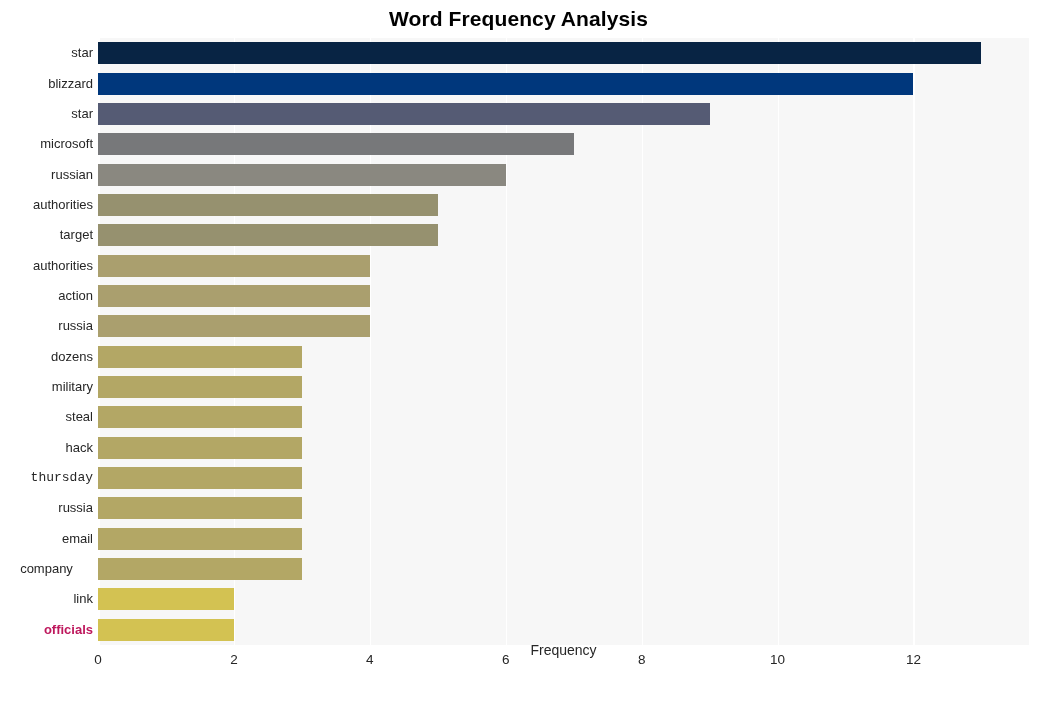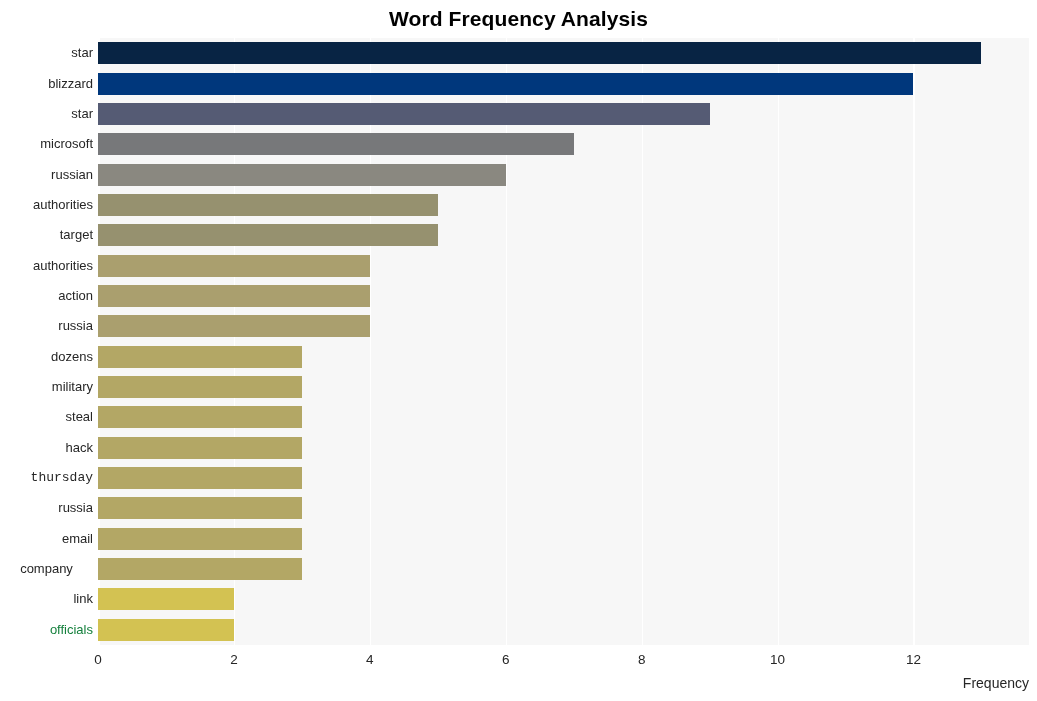--- a/index.html
+++ b/index.html
@@ -110,23 +110,23 @@
     width: 60px;
     margin-left: -30px;
     text-align: center;
     font-size: 13.5px;
     color: #262626;
     line-height: 18px;
   }
   #x-axis-title {
     position: absolute;
     left: 98px;
-    top: 674px;
-    width: 931px;
-    text-align: right;
+    top: 641px;
+    width: 931px;
+    text-align: center;
     font-size: 14px;
     color: #262626;
     line-height: 18px;
     white-space: nowrap;
   }
 </style>
 </head>
 <body>
 
 <div id="figure" style="background: rgb(255, 255, 255);">
@@ -220,21 +220,21 @@
       <div class="y-tick-label" style="top: 280.325px; color: rgb(38, 38, 38);">russia</div>
       <div class="y-tick-label" style="top: 310.675px; color: rgb(38, 38, 38);">dozens</div>
       <div class="y-tick-label" style="top: 341.025px; color: rgb(38, 38, 38);">military</div>
       <div class="y-tick-label" style="top: 371.375px; color: rgb(38, 38, 38);">steal</div>
       <div class="y-tick-label" style="top: 401.725px; color: rgb(38, 38, 38);">hack</div>
       <div class="y-tick-label" style="top: 432.075px; color: rgb(38, 38, 38); font-family: Liberation Mono, monospace;">thursday</div>
       <div class="y-tick-label" style="top: 462.425px; color: rgb(38, 38, 38);">russia</div>
       <div class="y-tick-label" style="top: 492.775px; color: rgb(38, 38, 38);">email</div>
       <div class="y-tick-label" style="top: 523.125px; color: rgb(38, 38, 38); text-align: center;">company</div>
       <div class="y-tick-label" style="top: 553.475px; color: rgb(38, 38, 38);">link</div>
-      <div class="y-tick-label" style="top: 583.825px; color: #15803d;">officials</div>
+      <div class="y-tick-label" style="top: 583.825px; color: #be185d; font-weight: bold;">officials</div>
     </div>
 
   <div id="x-axis-labels">
       <div class="x-tick-label" style="left: 98px; color: rgb(38, 38, 38);">0</div>
       <div class="x-tick-label" style="left: 233.912px; color: rgb(38, 38, 38);">2</div>
       <div class="x-tick-label" style="left: 369.825px; color: rgb(38, 38, 38);">4</div>
       <div class="x-tick-label" style="left: 505.737px; color: rgb(38, 38, 38);">6</div>
       <div class="x-tick-label" style="left: 641.65px; color: rgb(38, 38, 38);">8</div>
       <div class="x-tick-label" style="left: 777.562px; color: rgb(38, 38, 38);">10</div>
       <div class="x-tick-label" style="left: 913.474px; color: rgb(38, 38, 38);">12</div>

